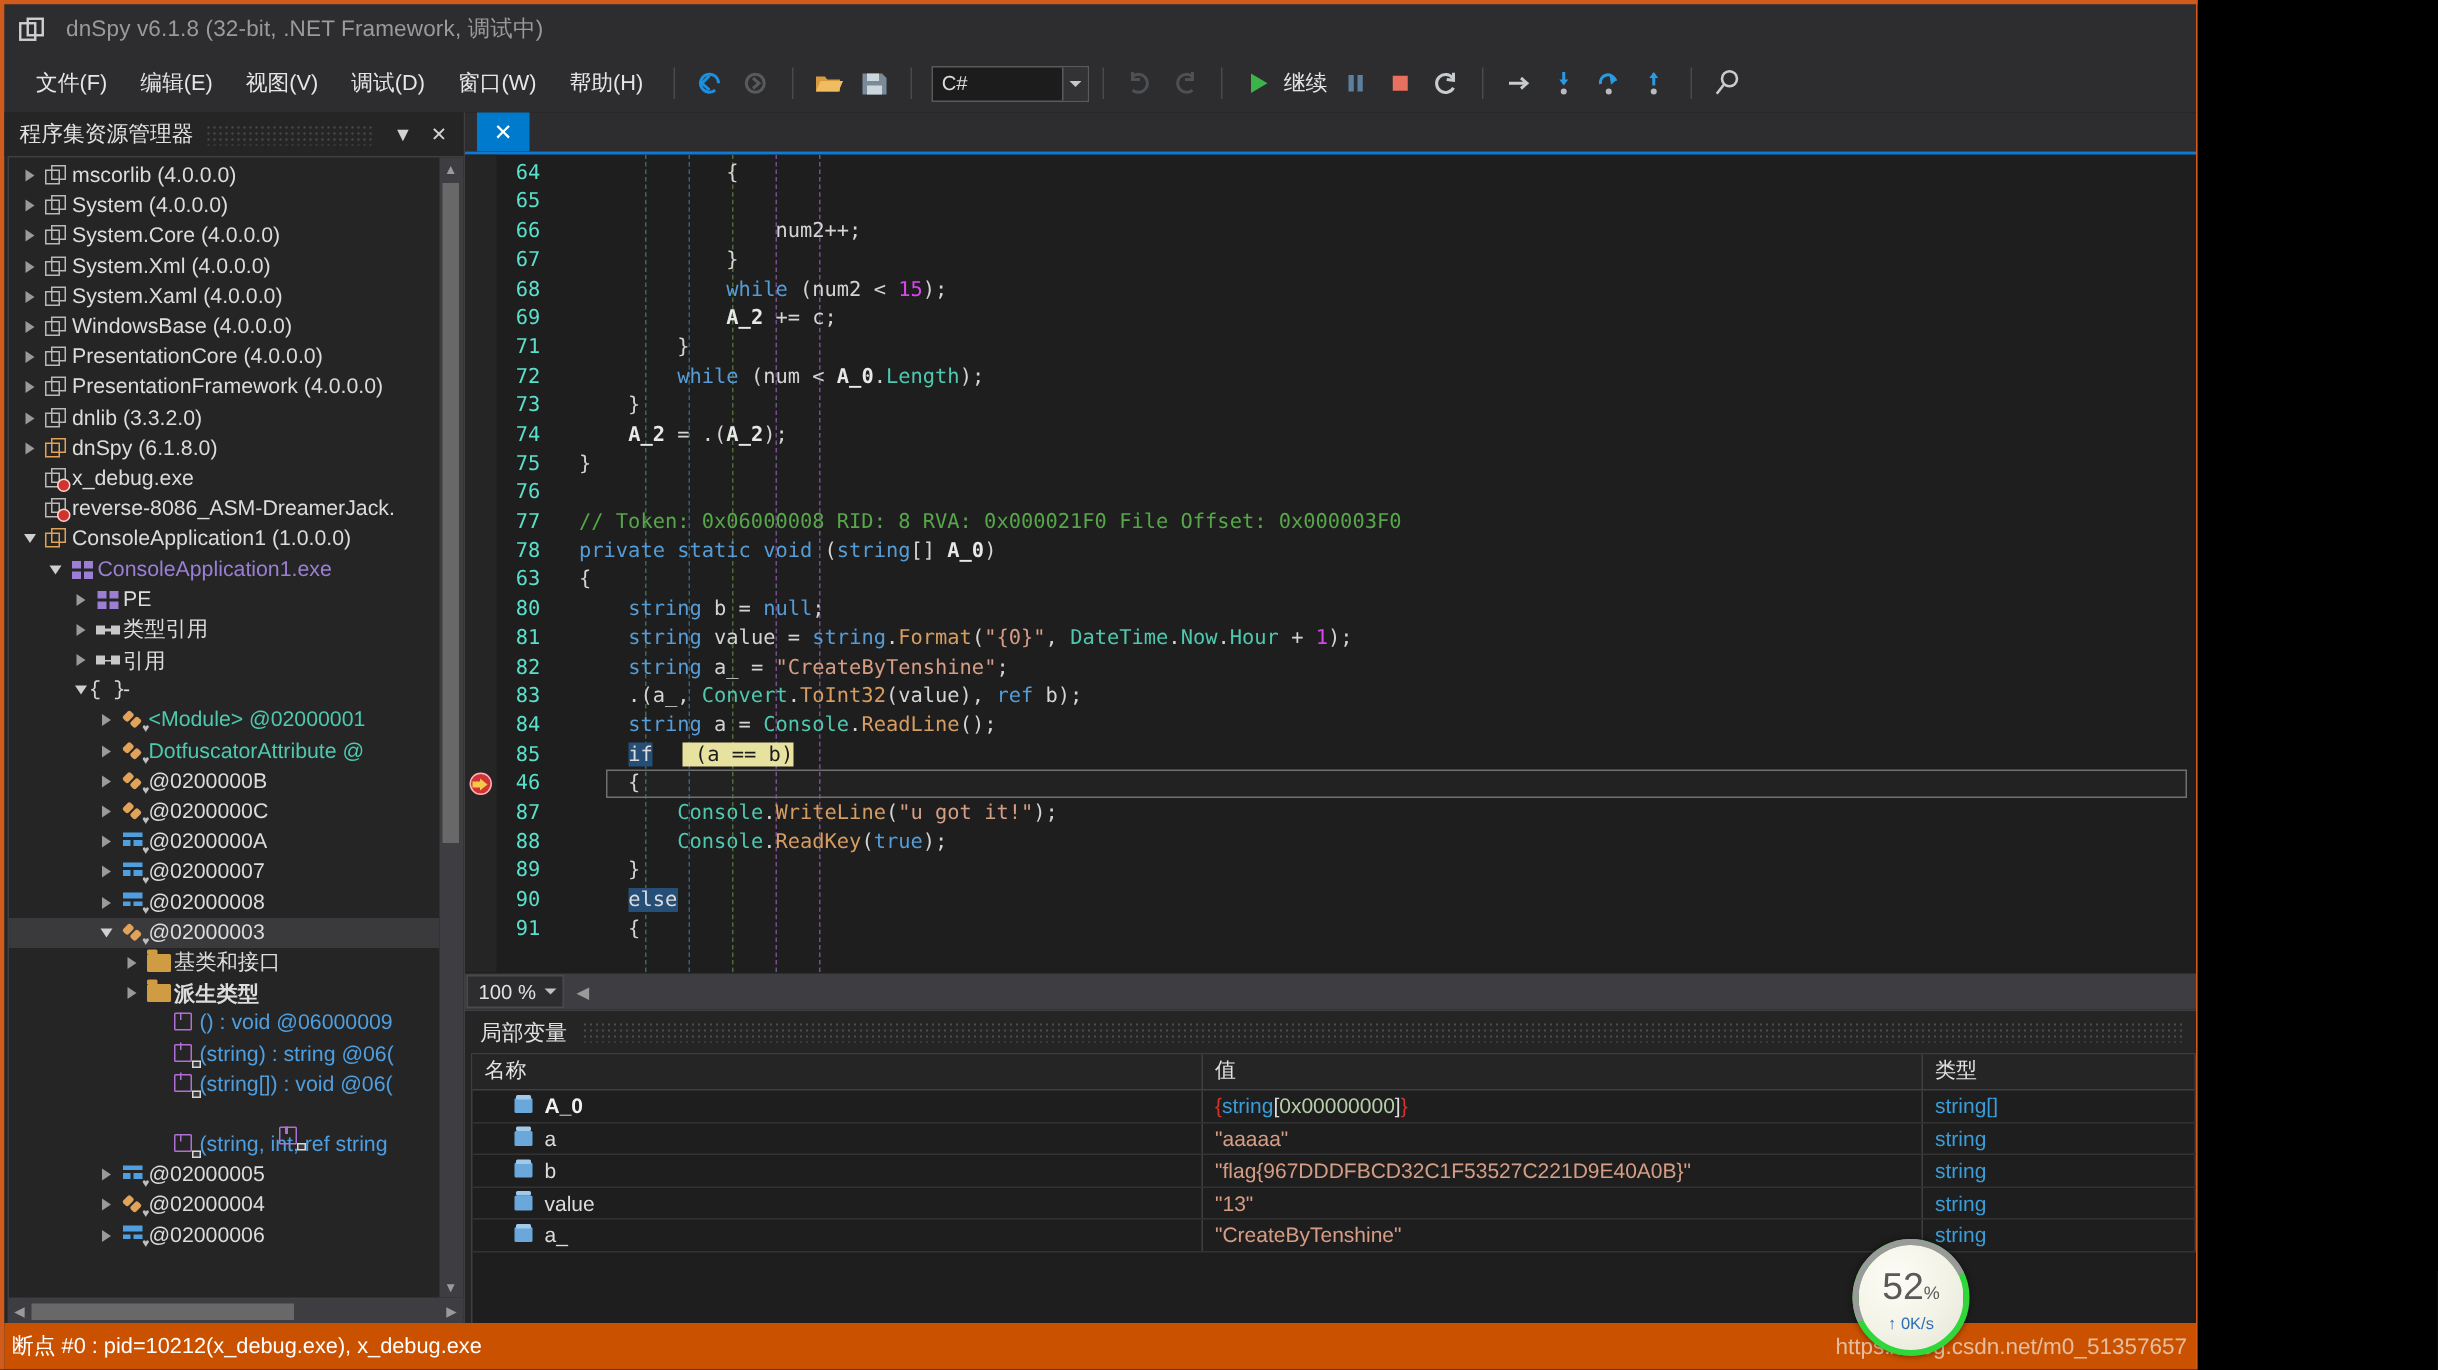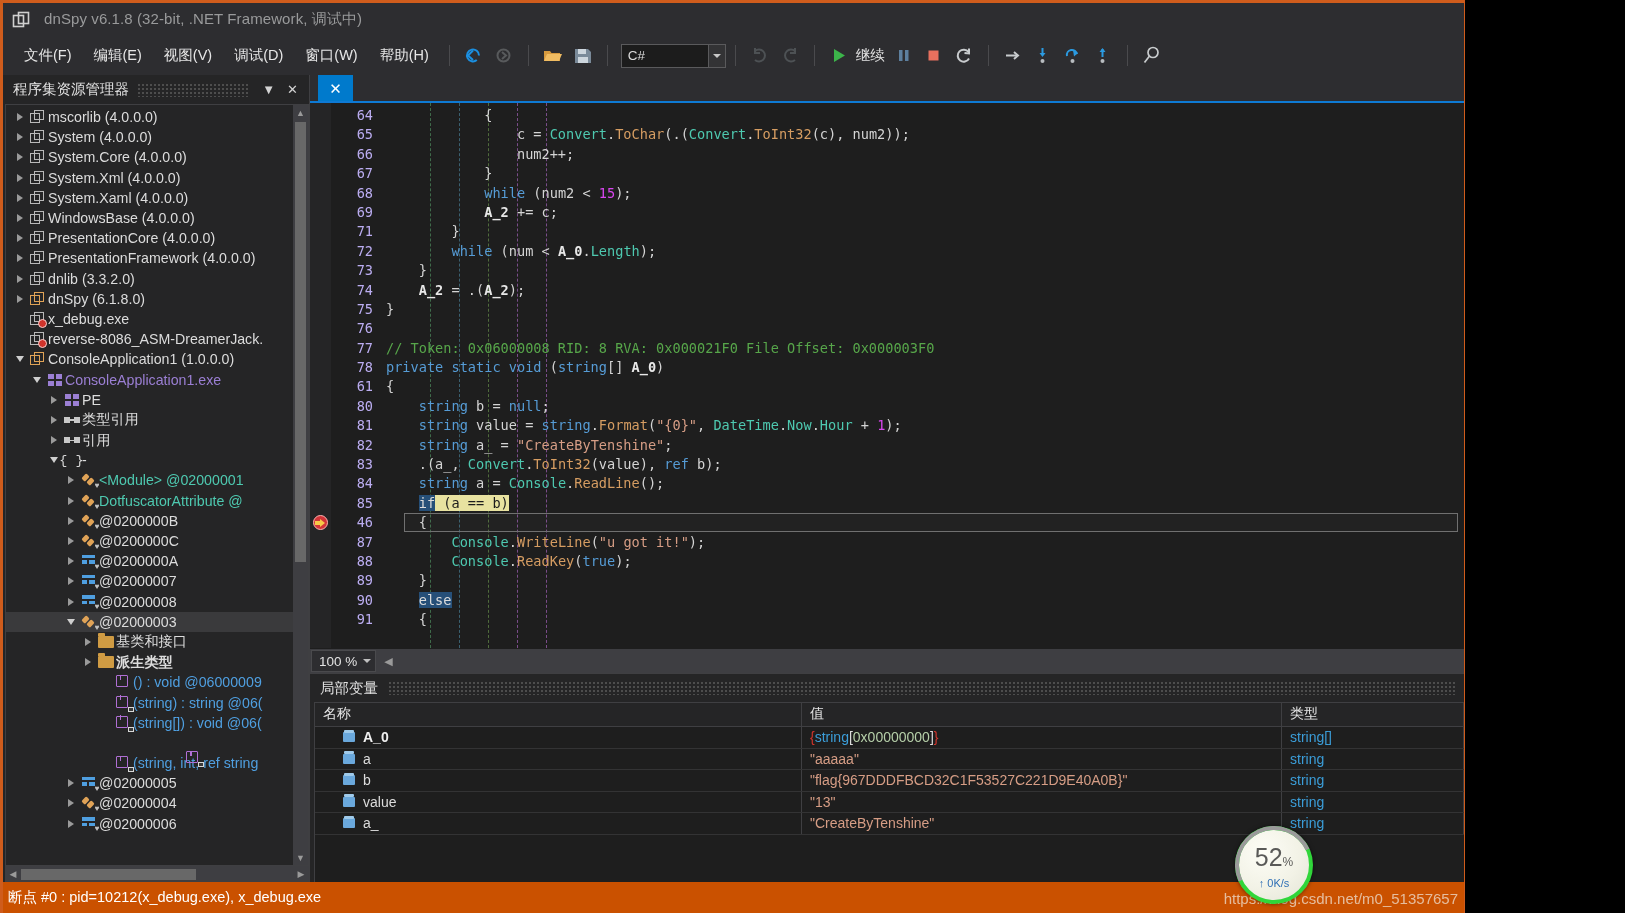--- a/index.html
+++ b/index.html
@@ -262,38 +262,38 @@
     border-left: 5px solid #f7c948;
   }
   .codearea {
     flex: 1 1 auto; position: relative; overflow: hidden;
     font-family: "DejaVu Sans Mono", monospace;
     font-size: 13.6px; line-height: 19.4px;
     padding-top: 3px;
   }
   .cline { display: flex; height: 19.4px; white-space: pre; position: relative; }
   .lno {
-    width: 52px; flex: 0 0 52px; text-align: right; padding-right: 10px;
-    color: #c4b5fd; opacity: .95;
+    width: 52px; flex: 0 0 52px; text-align: center; padding-right: 10px;
+    color: #5eead4; opacity: .95;
   }
   .ctext { position: relative; padding-left: 3px; }
   .hl-line {
     position: absolute; left: 73px; right: 6px; height: 19px;
     border: 1px solid #707070; background: rgba(255,255,255,0.02);
   }
   .k  { color: #569cd6; }
   .ty { color: #4ec9b0; }
   .mth{ color: #d69d62; }
   .num{ color: #d946ef; }
   .str{ color: #d69d85; }
   .cm { color: #57a64a; }
   .pl { color: #d4d4d4; }
   .bold { font-weight: bold; color: #e8e8e8; }
   .sel-blue { background: #264f78; color: #dcdcdc; }
-  .sel-yellow { background: #e8e2a0; color: #1c1c1c; }
+  .sel-yellow { background: #e8e2a0; color: #1c1c1c; margin-left: 20px; }
   .ind {
     position: absolute; top: 0; bottom: 0; width: 1px;
     border-left: 1px dashed;
   }
   .zoombar {
     height: 25px; flex: 0 0 25px; background: #3e3e42;
     display: flex; align-items: center; padding-left: 1px;
     border-top: 1px solid #1e1e1e;
   }
   .zoomcombo {
@@ -1022,34 +1022,34 @@
                 <span class="arrow"></span>
             </div>
           </div>
           <div class="codearea" id="codearea">
               <span class="ind" style="left: 99px; border-left-color: rgb(63, 107, 74);"></span>
               <span class="ind" style="left: 128px; border-left-color: rgb(58, 96, 112);"></span>
               <span class="ind" style="left: 157px; border-left-color: rgb(79, 107, 60);"></span>
               <span class="ind" style="left: 186px; border-left-color: rgb(122, 77, 138);"></span>
               <span class="ind" style="left: 215px; border-left-color: rgb(122, 77, 138);"></span>
               <div class="cline"><span class="lno">64</span><span class="ctext"><span class="pl">            {</span></span></div>
-              <div class="cline"><span class="lno">65</span><span class="ctext"><span class="pl">                c = </span><span class="ty">Convert</span><span class="pl">.</span><span class="mth">ToChar</span><span class="pl">(.(</span><span class="ty">Convert</span><span class="pl">.</span><span class="mth">ToInt32</span><span class="pl">(c), num2));</span></span></div>
+              <div class="cline"><span class="lno">65</span></div>
               <div class="cline"><span class="lno">66</span><span class="ctext"><span class="pl">                num2++;</span></span></div>
               <div class="cline"><span class="lno">67</span><span class="ctext"><span class="pl">            }</span></span></div>
               <div class="cline"><span class="lno">68</span><span class="ctext"><span class="pl">            </span><span class="k">while</span><span class="pl"> (num2 &lt; </span><span class="num">15</span><span class="pl">);</span></span></div>
               <div class="cline"><span class="lno">69</span><span class="ctext"><span class="pl">            </span><span class="bold">A_2</span><span class="pl"> += c;</span></span></div>
               <div class="cline"><span class="lno">71</span><span class="ctext"><span class="pl">        }</span></span></div>
               <div class="cline"><span class="lno">72</span><span class="ctext"><span class="pl">        </span><span class="k">while</span><span class="pl"> (num &lt; </span><span class="bold">A_0</span><span class="pl">.</span><span class="ty">Length</span><span class="pl">);</span></span></div>
               <div class="cline"><span class="lno">73</span><span class="ctext"><span class="pl">    }</span></span></div>
               <div class="cline"><span class="lno">74</span><span class="ctext"><span class="pl">    </span><span class="bold">A_2</span><span class="pl"> = .(</span><span class="bold">A_2</span><span class="pl">);</span></span></div>
               <div class="cline"><span class="lno">75</span><span class="ctext"><span class="pl">}</span></span></div>
               <div class="cline"><span class="lno">76</span><span class="ctext"><span class="pl"></span></span></div>
               <div class="cline"><span class="lno">77</span><span class="ctext"><span class="cm">// Token: 0x06000008 RID: 8 RVA: 0x000021F0 File Offset: 0x000003F0</span></span></div>
               <div class="cline"><span class="lno">78</span><span class="ctext"><span class="k">private static void</span><span class="pl"> (</span><span class="k">string</span><span class="pl">[] </span><span class="bold">A_0</span><span class="pl">)</span></span></div>
-              <div class="cline"><span class="lno">61</span><span class="ctext"><span class="pl">{</span></span></div>
+              <div class="cline"><span class="lno">63</span><span class="ctext"><span class="pl">{</span></span></div>
               <div class="cline"><span class="lno">80</span><span class="ctext"><span class="pl">    </span><span class="k">string</span><span class="pl"> b = </span><span class="k">null</span><span class="pl">;</span></span></div>
               <div class="cline"><span class="lno">81</span><span class="ctext"><span class="pl">    </span><span class="k">string</span><span class="pl"> value = </span><span class="k">string</span><span class="pl">.</span><span class="mth">Format</span><span class="pl">(</span><span class="str">"{0}"</span><span class="pl">, </span><span class="ty">DateTime</span><span class="pl">.</span><span class="ty">Now</span><span class="pl">.</span><span class="ty">Hour</span><span class="pl"> + </span><span class="num">1</span><span class="pl">);</span></span></div>
               <div class="cline"><span class="lno">82</span><span class="ctext"><span class="pl">    </span><span class="k">string</span><span class="pl"> a_ = </span><span class="str">"CreateByTenshine"</span><span class="pl">;</span></span></div>
               <div class="cline"><span class="lno">83</span><span class="ctext"><span class="pl">    .(a_, </span><span class="ty">Convert</span><span class="pl">.</span><span class="mth">ToInt32</span><span class="pl">(value), </span><span class="k">ref</span><span class="pl"> b);</span></span></div>
               <div class="cline"><span class="lno">84</span><span class="ctext"><span class="pl">    </span><span class="k">string</span><span class="pl"> a = </span><span class="ty">Console</span><span class="pl">.</span><span class="mth">ReadLine</span><span class="pl">();</span></span></div>
               <div class="cline"><span class="lno">85</span><span class="ctext"><span class="pl">    </span><span class="sel-blue">if</span><span class="sel-yellow"> (a == b)</span></span></div>
               <div class="hl-line" style="top: 410.4px;"></div>
               <div class="cline"><span class="lno">46</span><span class="ctext"><span class="pl">    {</span></span></div>
               <div class="cline"><span class="lno">87</span><span class="ctext"><span class="pl">        </span><span class="ty">Console</span><span class="pl">.</span><span class="mth">WriteLine</span><span class="pl">(</span><span class="str">"u got it!"</span><span class="pl">);</span></span></div>
               <div class="cline"><span class="lno">88</span><span class="ctext"><span class="pl">        </span><span class="ty">Console</span><span class="pl">.</span><span class="mth">ReadKey</span><span class="pl">(</span><span class="k">true</span><span class="pl">);</span></span></div>

